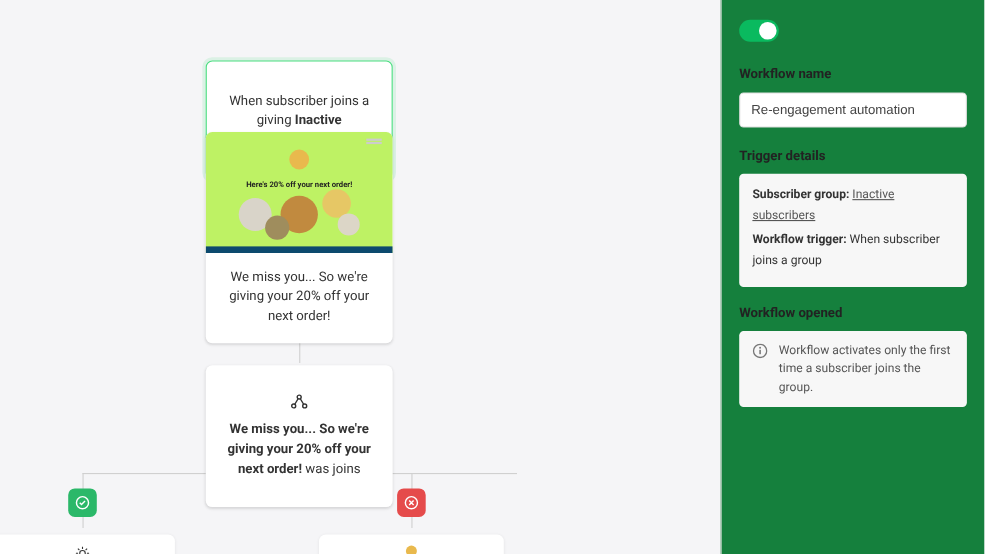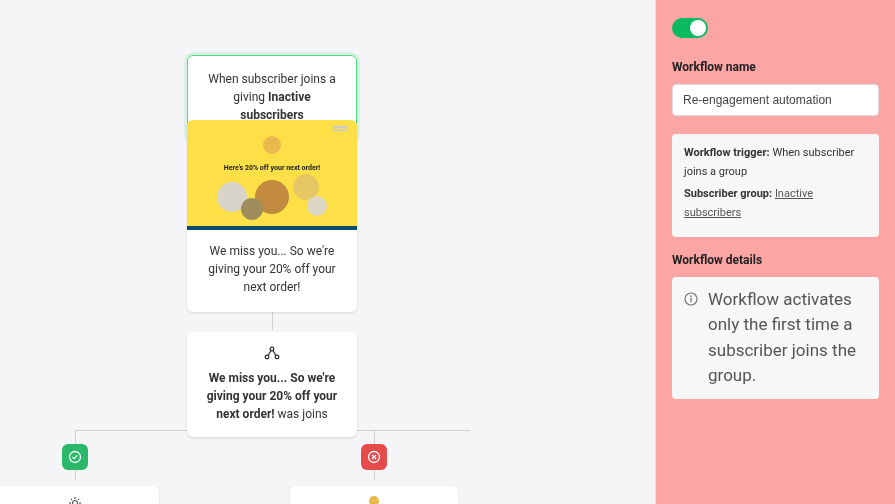--- a/index.html
+++ b/index.html
@@ -11,21 +11,21 @@
   overflow: hidden;
   display: flex;
 }
 .canvas {
   flex: 1;
   position: relative;
   overflow: hidden;
 }
 .sidebar {
   width: 240px;
-  background: #fca5a5;
+  background: #15803d;
   border-left: 1px solid #e5e5e5;
   padding: 18px 16px;
   font-size: 12px;
   color: #333;
 }
 .toggle {
   width: 36px;
   height: 20px;
   background: #0aba5f;
   border-radius: 20px;
@@ -69,56 +69,56 @@
 .detail-box .row { margin-bottom: 4px; }
 .detail-box b { font-weight: 700; }
 .link { color: #555; text-decoration: underline; cursor: pointer; }
 .info-box {
   background: #f7f7f7;
   border-radius: 4px;
   padding: 10px 12px;
   display: flex;
   gap: 10px;
   align-items: flex-start;
-  font-size: 17px;
+  font-size: 11px;
   line-height: 1.5;
   color: #555;
 }
 .info-icon {
   flex-shrink: 0;
   margin-top: 1px;
 }
 
 
 .node {
   position: absolute;
   background: #fff;
   border-radius: 6px;
   box-shadow: 0 1px 3px rgba(0,0,0,0.08), 0 1px 2px rgba(0,0,0,0.05);
   font-size: 12px;
   color: #333;
   text-align: center;
-  padding: 14px 18px;
+  padding: 26px 18px;
   width: 170px;
 }
 .node.trigger {
   border: 1.5px solid #4ade80;
   box-shadow: 0 0 0 3px rgba(74,222,128,0.15);
 }
 .node .node-text { line-height: 1.5; }
 .node b { font-weight: 700; }
 .node.email {
   padding: 0;
   overflow: hidden;
 }
 .email-preview {
   height: 110px;
-  background: #fde047;
+  background: #bef264;
   position: relative;
-  border-bottom: 4px solid #0c4a6e;
+  border-bottom: 6px solid #0c4a6e;
 }
 .email-preview .menu-line { position:absolute; top:6px; right:10px; width:14px; height:2px; background:#ccc; box-shadow: 0 3px 0 #ccc; }
 .email-preview .logo {
   width: 18px; height: 18px; background: #e9b94d; border-radius: 50%;
   position: absolute; top: 16px; left: 50%; transform: translateX(-50%);
 }
 .email-preview .headline {
   position: absolute; top: 44px; left:0; right:0;
   font-size: 7px; font-weight: 700; color: #222; text-align:center;
 }
@@ -240,32 +240,33 @@
   </div>
 
 </div>
 
 <div class="sidebar">
   <div class="toggle"></div>
 
   <div class="section-label">Workflow name</div>
   <input class="name-input" type="text" value="Re-engagement automation" style="">
 
+  <div class="section-label">Trigger details</div>
   <div class="detail-box">
+    <div class="row">
+      <b>Subscriber group:</b>
+      <span class="link">Inactive subscribers</span>
+    </div>
     <div class="row">
       <b>Workflow trigger:</b>
       <span>When subscriber joins a group</span>
     </div>
-    <div class="row">
-      <b>Subscriber group:</b>
-      <span class="link">Inactive subscribers</span>
-    </div>
-  </div>
-
-  <div class="section-label">Workflow details</div>
+  </div>
+
+  <div class="section-label">Workflow opened</div>
   <div class="info-box">
     <span class="info-icon">
       <svg width="14" height="14" viewBox="0 0 14 14">
           <circle cx="7" cy="7" r="6" fill="none" stroke="#777" stroke-width="1.2"></circle>
           <circle cx="7" cy="4.2" r="0.9" fill="#777"></circle>
           <rect x="6.3" y="6" width="1.4" height="4" fill="#777"></rect>
         </svg>
     </span>
     <span>Workflow activates only the first time a subscriber joins the group.</span>
   </div>

